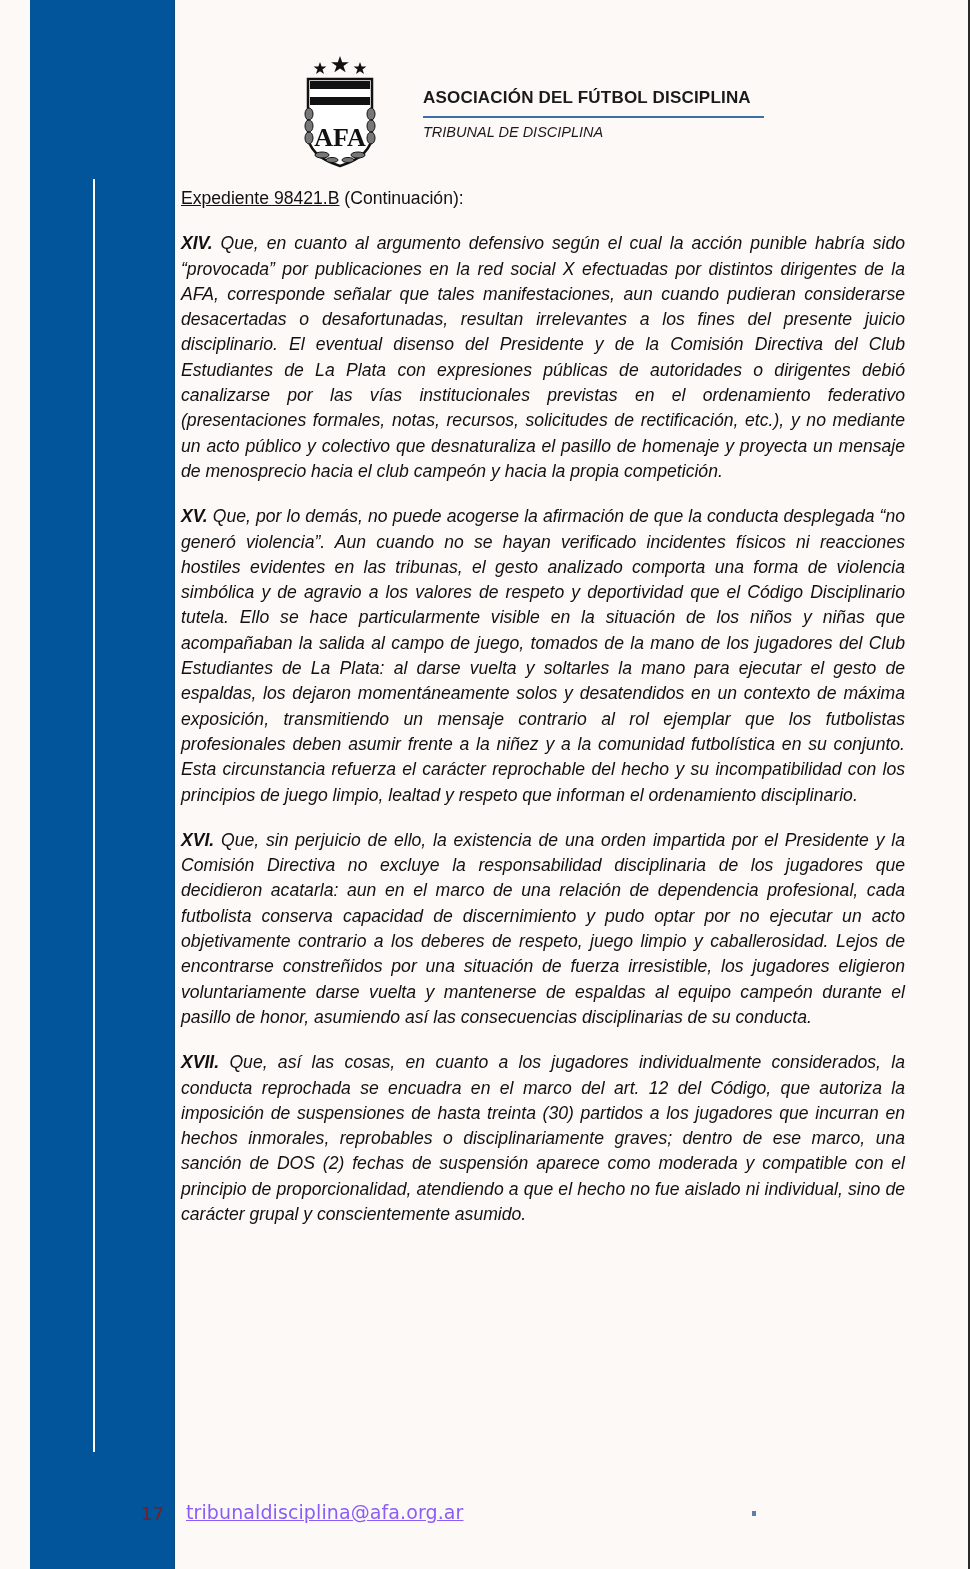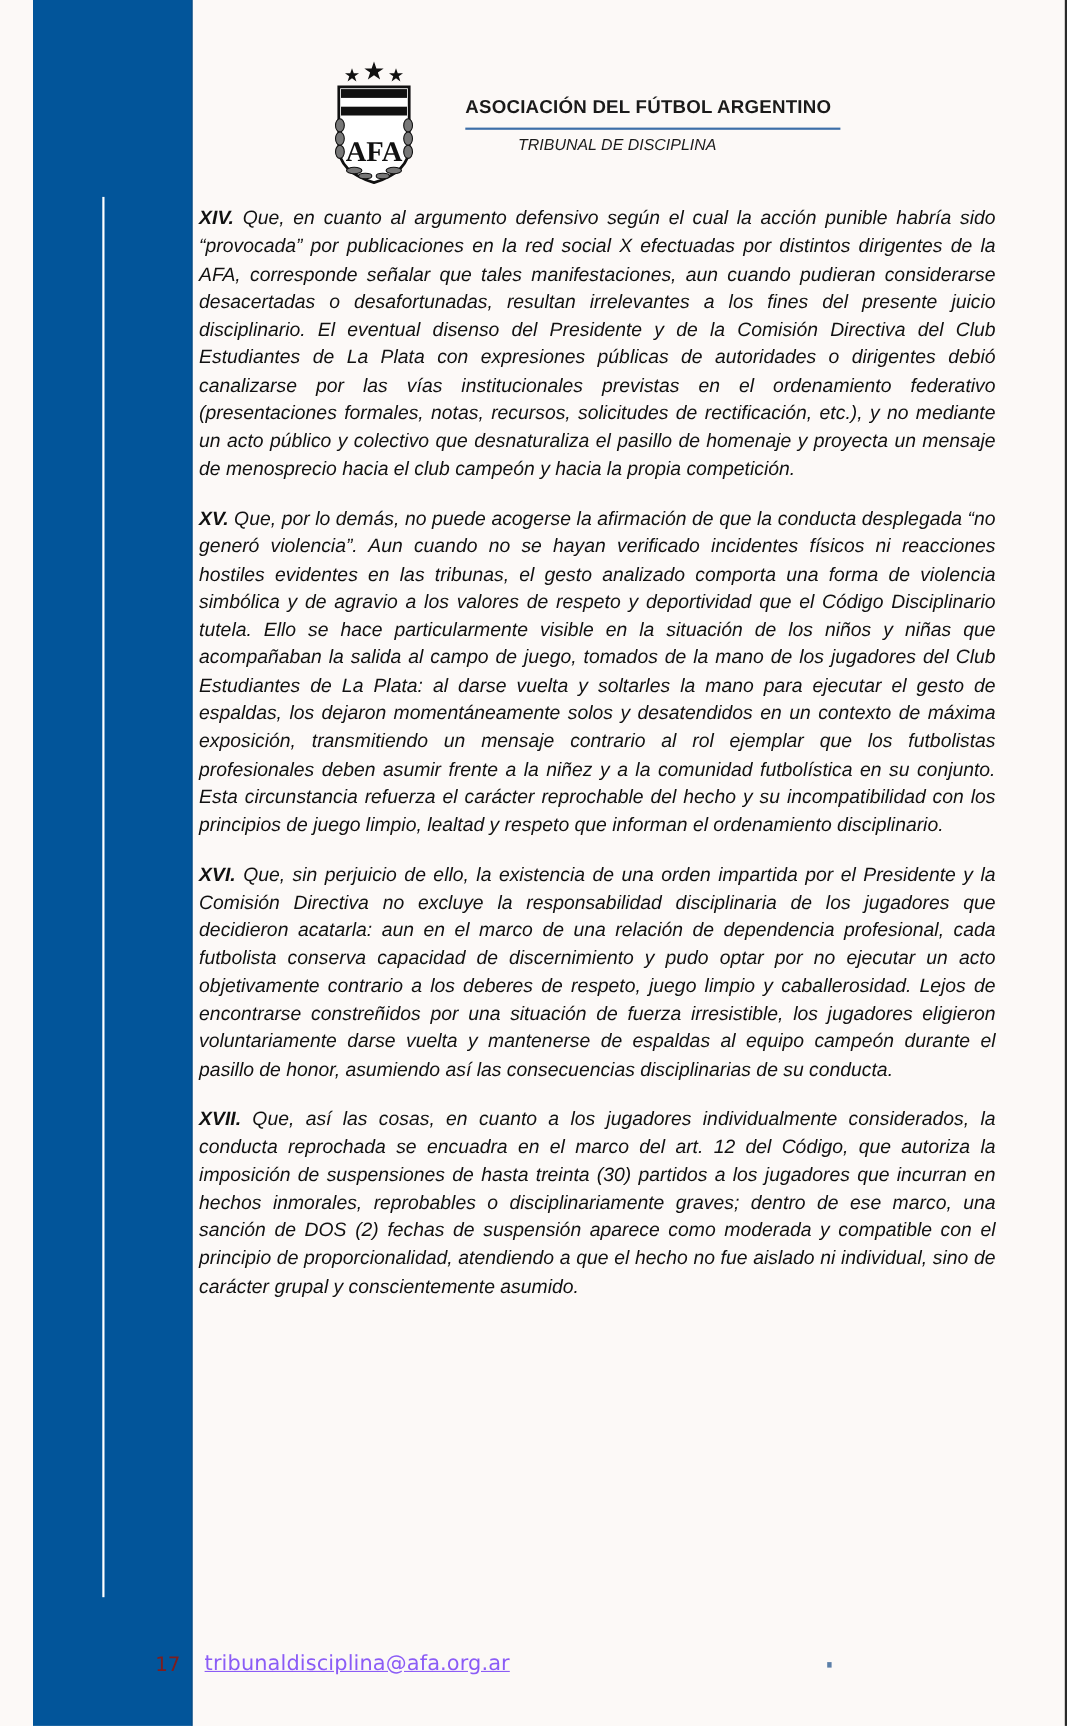--- a/index.html
+++ b/index.html
@@ -33,21 +33,21 @@
   .org-title {
     position: absolute; left: 105px; top: 88px;
     font-size: 17px; font-weight: bold; letter-spacing: 0.2px; color: #1a1a1a;
     font-family: "Liberation Sans", sans-serif;
   }
   .header-rule {
     position: absolute; left: 105px; top: 115px; width: 341px; height: 2px; background: #3c6fa8;
   }
   .org-subtitle {
     position: absolute; left: 105px; top: 124px;
-    font-size: 14.5px; font-style: italic; color: #1a1a1a; margin-left: 48px;
+    font-size: 14.5px; font-style: italic; color: #1a1a1a;
   }
   
   .content {
     position: absolute; left: 181px; top: 186px; width: 724px;
     font-size: 17.6px; line-height: 25.3px;
   }
   .expediente { margin: 0 0 20px 0; }
   .expediente .ref { text-decoration: underline; }
   .para {
     margin: 0 0 20px 0;
@@ -93,25 +93,26 @@
       <ellipse cx="71" cy="84" rx="4" ry="6"></ellipse>
       <ellipse cx="22" cy="101" rx="7" ry="3"></ellipse>
       <ellipse cx="58" cy="101" rx="7" ry="3"></ellipse>
       <ellipse cx="32" cy="106" rx="6" ry="2.5"></ellipse>
       <ellipse cx="48" cy="106" rx="6" ry="2.5"></ellipse>
     </g>
     <text x="40" y="92" text-anchor="middle" font-family="Liberation Serif, serif" font-size="26" font-weight="bold" fill="#111">AFA</text>
   </svg>
 </div>
 
-<div class="org-title" style="left:423px; top:88px;">ASOCIACIÓN DEL FÚTBOL ARGENTINO</div>
+<div class="org-title" style="left:423px; top:88px;">ASOCIACIÓN DEL FÚTBOL DISCIPLINA</div>
 <div class="header-rule" style="left:423px; top:116px; width:341px;"></div>
 <div class="org-subtitle" style="left:423px; top:124px;">TRIBUNAL DE DISCIPLINA</div>
 
 <div class="content">
+  <p class="expediente"><span class="ref">Expediente 98421.B</span><span> (Continuación):</span></p>
 
   <p class="para"><b>XIV.</b><span> Que, en cuanto al argumento defensivo según el cual la acción punible habría sido “provocada” por publicaciones en la red social X efectuadas por distintos dirigentes de la AFA, corresponde señalar que tales manifestaciones, aun cuando pudieran considerarse desacertadas o desafortunadas, resultan irrelevantes a los fines del presente juicio disciplinario. El eventual disenso del Presidente y de la Comisión Directiva del Club Estudiantes de La Plata con expresiones públicas de autoridades o dirigentes debió canalizarse por las vías institucionales previstas en el ordenamiento federativo (presentaciones formales, notas, recursos, solicitudes de rectificación, etc.), y no mediante un acto público y colectivo que desnaturaliza el pasillo de homenaje y proyecta un mensaje de menosprecio hacia el club campeón y hacia la propia competición.</span></p>
 
   <p class="para"><b>XV.</b><span> Que, por lo demás, no puede acogerse la afirmación de que la conducta desplegada “no generó violencia”. Aun cuando no se hayan verificado incidentes físicos ni reacciones hostiles evidentes en las tribunas, el gesto analizado comporta una forma de violencia simbólica y de agravio a los valores de respeto y deportividad que el Código Disciplinario tutela. Ello se hace particularmente visible en la situación de los niños y niñas que acompañaban la salida al campo de juego, tomados de la mano de los jugadores del Club Estudiantes de La Plata: al darse vuelta y soltarles la mano para ejecutar el gesto de espaldas, los dejaron momentáneamente solos y desatendidos en un contexto de máxima exposición, transmitiendo un mensaje contrario al rol ejemplar que los futbolistas profesionales deben asumir frente a la niñez y a la comunidad futbolística en su conjunto. Esta circunstancia refuerza el carácter reprochable del hecho y su incompatibilidad con los principios de juego limpio, lealtad y respeto que informan el ordenamiento disciplinario.</span></p>
 
 
   <p class="para"><b>XVI.</b><span> Que, sin perjuicio de ello, la existencia de una orden impartida por el Presidente y la Comisión Directiva no excluye la responsabilidad disciplinaria de los jugadores que decidieron acatarla: aun en el marco de una relación de dependencia profesional, cada futbolista conserva capacidad de discernimiento y pudo optar por no ejecutar un acto objetivamente contrario a los deberes de respeto, juego limpio y caballerosidad. Lejos de encontrarse constreñidos por una situación de fuerza irresistible, los jugadores eligieron voluntariamente darse vuelta y mantenerse de espaldas al equipo campeón durante el pasillo de honor, asumiendo así las consecuencias disciplinarias de su conducta.</span></p>
 
   <p class="para"><b>XVII.</b><span> Que, así las cosas, en cuanto a los jugadores individualmente considerados, la conducta reprochada se encuadra en el marco del art. 12 del Código, que autoriza la imposición de suspensiones de hasta treinta (30) partidos a los jugadores que incurran en hechos inmorales, reprobables o disciplinariamente graves; dentro de ese marco, una sanción de DOS (2) fechas de suspensión aparece como moderada y compatible con el principio de proporcionalidad, atendiendo a que el hecho no fue aislado ni individual, sino de carácter grupal y conscientemente asumido.</span></p>
 </div>

